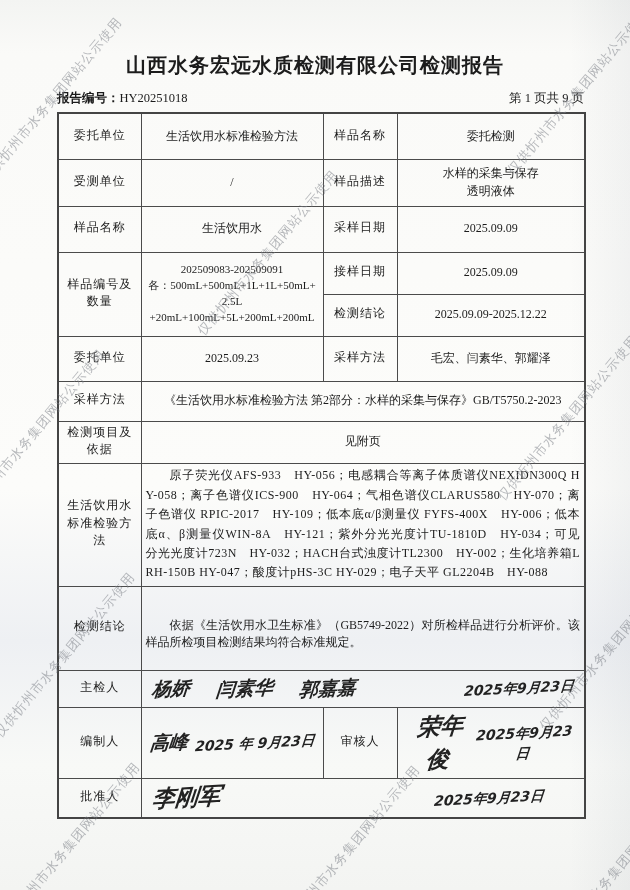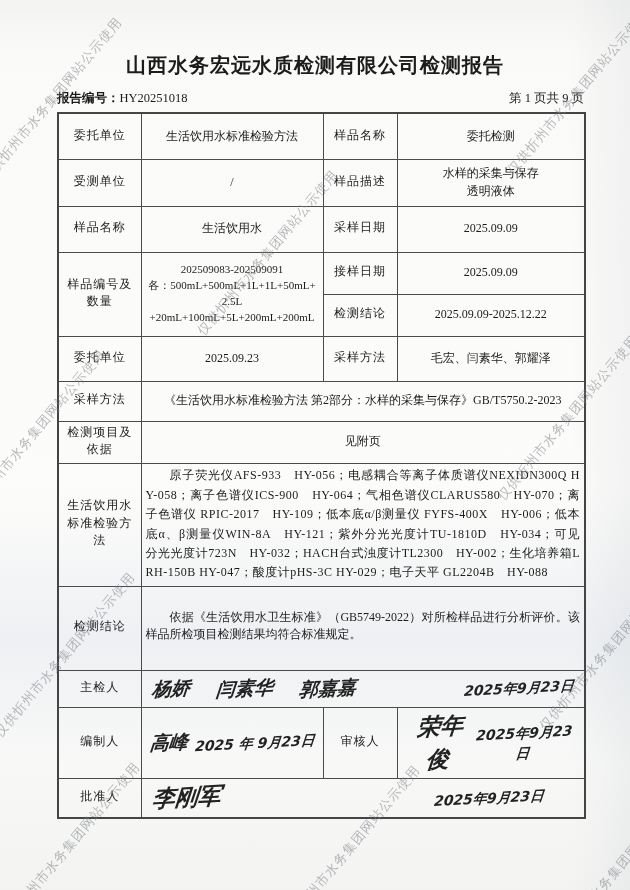--- a/index.html
+++ b/index.html
@@ -181,21 +181,21 @@
 
   <tr style="height:123px">
     <td class="lbl">生活饮用水标准检验方法</td>
     <td class="val left" colspan="3">
       <p class="indent instr">原子荧光仪AFS-933　HY-056；电感耦合等离子体质谱仪NEXIDN300Q HY-058；离子色谱仪ICS-900　HY-064；气相色谱仪CLARUS580　HY-070；离子色谱仪 RPIC-2017　HY-109；低本底α/β测量仪 FYFS-400X　HY-006；低本底α、β测量仪WIN-8A　HY-121；紫外分光光度计TU-1810D　HY-034；可见分光光度计723N　HY-032；HACH台式浊度计TL2300　HY-002；生化培养箱LRH-150B HY-047；酸度计pHS-3C HY-029；电子天平 GL2204B　HY-088</p>
     </td>
   </tr>
 
   <tr style="height:84px">
     <td class="lbl">检测结论</td>
-    <td class="val left" colspan="3" style="vertical-align:top;padding-top:22px;">
+    <td class="val left" colspan="3" style="vertical-align:top;padding-top:30px;">
       <p class="indent">依据《生活饮用水卫生标准》（GB5749-2022）对所检样品进行分析评价。该样品所检项目检测结果均符合标准规定。</p>
     </td>
   </tr>
 
   <tr style="height:37px">
     <td class="lbl">主检人</td>
     <td colspan="3">
       <div class="sig-row">
         <div class="sig-group">
           <span class="hw sig">杨娇</span>

